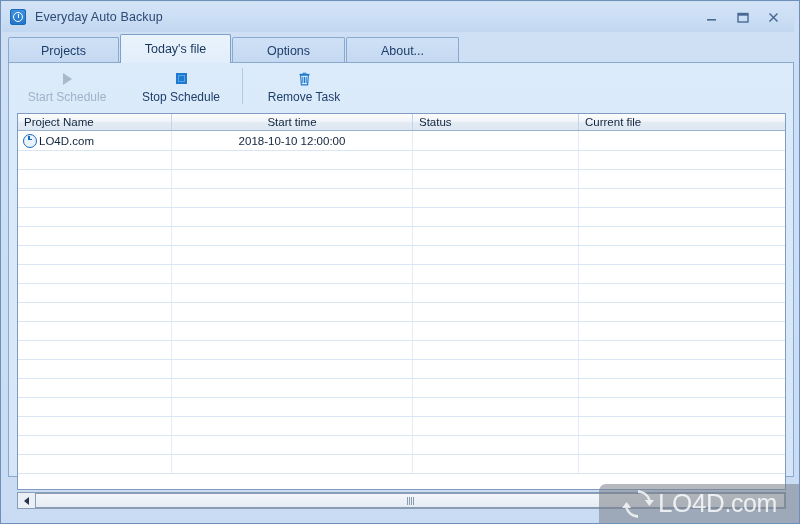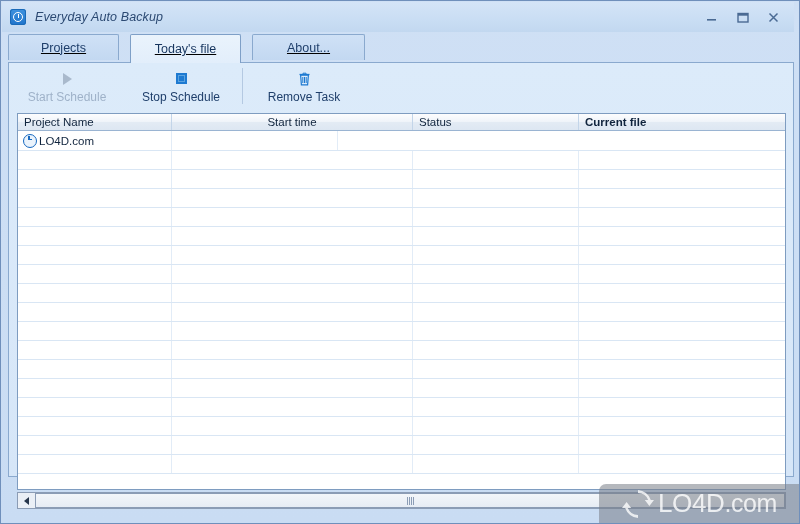--- a/index.html
+++ b/index.html
@@ -24,21 +24,20 @@
 
   
   #title-bar {
     position: absolute;
     left: 1px; top: 1px;
     width: 792px;
     height: 30px;
     display: flex;
     align-items: center;
     background: linear-gradient(to bottom, #d4e4f7 0%, #cadef4 55%, #c2d8f0 100%);
-    font-style: italic;
   }
   .app-icon {
     width: 16px; height: 16px;
     margin-left: 8px;
     border-radius: 3px;
     background: linear-gradient(to bottom, #3f93df 0%, #1f74cb 100%);
     position: relative;
     flex: none;
     box-shadow: 0 0 0 1px #1a6ab8 inset;
   }
@@ -83,23 +82,22 @@
   .win-btn svg { display: block; }
 
   
   #tab-strip {
     position: absolute;
     left: 7px;
     top: 33px;
     width: 786px;
     height: 29px;
     display: flex;
-    align-items: flex-start;
-    gap: 11px;
-    text-decoration: underline;
+    align-items: flex-end;
+    gap: 1px;
   }
   .tab {
     height: 26px;
     box-sizing: border-box;
     display: flex;
     align-items: center;
     justify-content: center;
     font-size: 12.5px;
     color: #1f3f6b;
     background: linear-gradient(to bottom, #cfe1f6 0%, #c3d8f1 100%);
@@ -211,21 +209,21 @@
     font-size: 11.5px;
     color: #10243d;
     display: flex;
     align-items: center;
     padding-left: 6px;
     border-right: 1px solid #c3d5e9;
     height: 100%;
     white-space: nowrap;
   }
   .gh-cell.center { justify-content: center; padding-left: 0; }
-  .gh-cell:last-child { border-right: none; font-weight: bold; }
+  .gh-cell:last-child { border-right: none; }
 
   .col-1 { width: 154px; }
   .col-2 { width: 241px; }
   .col-3 { width: 166px; }
   .col-4 { width: 206px; }
 
   #grid-body { position: relative; }
   .grid-row {
     display: flex;
     height: 19px;
@@ -368,20 +366,23 @@
       </div>
     </div>
   </div>
 
   <div id="tab-strip">
     <div class="tab tab-w1">
       <span>Projects</span>
     </div>
     <div class="tab tab-w2 active">
       <span>Today's file</span>
+    </div>
+    <div class="tab tab-w4">
+      <span>Options</span>
     </div>
     <div class="tab tab-w5">
       <span>About...</span>
     </div>
   </div>
 
   <div id="content-panel">
 
     <div id="toolbar">
       <div class="tool-btn disabled">
@@ -416,20 +417,21 @@
         <div class="gh-cell col-2 center">Start time</div>
         <div class="gh-cell col-3">Status</div>
         <div class="gh-cell col-4">Current file</div>
       </div>
       <div id="grid-body">
         <div class="grid-row data">
           <div class="gr-cell col-1">
             <span class="clock-icon"></span>
             <span>LO4D.com</span>
           </div>
+          <div class="gr-cell col-2 center">2018-10-10 12:00:00</div>
           <div class="gr-cell col-3"></div>
           <div class="gr-cell col-4"></div>
         </div>
       <div class="grid-row">
             <div class="gr-cell col-1"></div>
             <div class="gr-cell col-2"></div>
             <div class="gr-cell col-3"></div>
             <div class="gr-cell col-4"></div>
           </div>
           <div class="grid-row">

